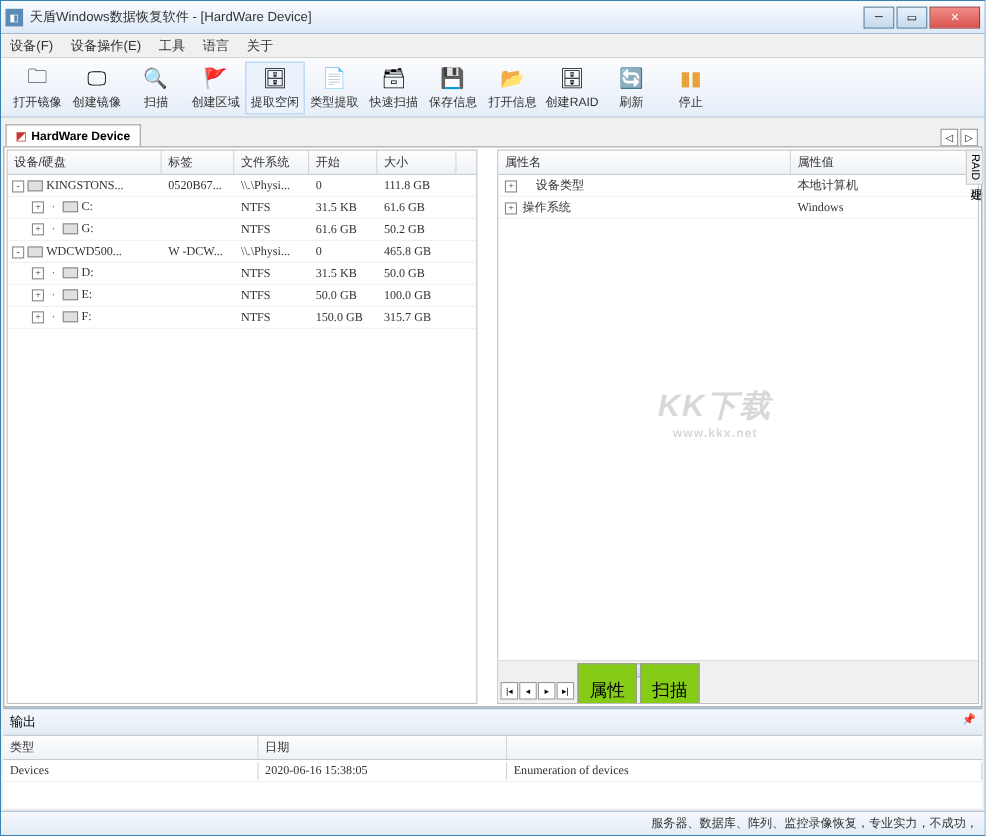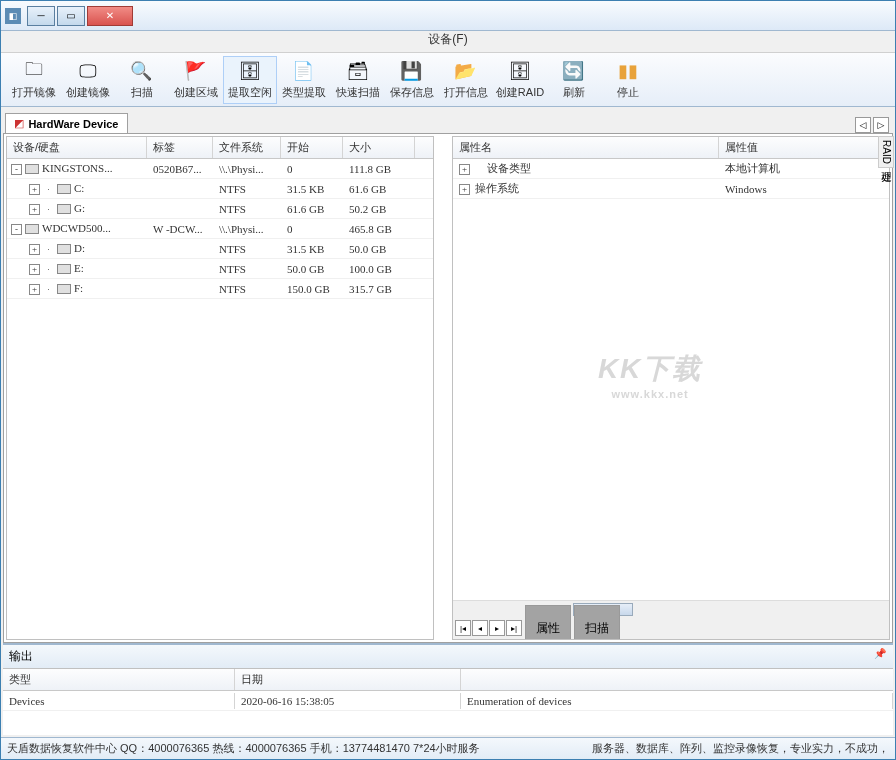--- a/index.html
+++ b/index.html
@@ -4,21 +4,21 @@
 <style>
 * { box-sizing: border-box; margin: 0; padding: 0; }
 body { font-family: "Microsoft YaHei", Tahoma, sans-serif; font-size: 12px; background: #fff; overflow: hidden; }
 .window { width: 896px; height: 760px; border: 1px solid #3c7fb1; display: flex; flex-direction: column; }
 .titlebar { background: linear-gradient(#f8fbfe, #dde9f7); height: 30px; display: flex; align-items: center; padding: 0 4px; border-bottom: 1px solid #a0b8d0; }
 .titlebar-icon { width: 16px; height: 16px; background: #5b8bb4; margin-right: 6px; display: inline-flex; align-items: center; justify-content: center; font-size: 9px; color:#fff; }
 .titlebar-text { flex: 1; font-size: 12px; color: #333; }
 .win-controls { display: flex; gap: 2px; }
 .win-btn { width: 28px; height: 20px; border: 1px solid #5a7fa0; background: linear-gradient(#e8f1fa,#c4d9ec); display: flex; align-items: center; justify-content: center; font-size: 10px; cursor: pointer; }
 .win-btn.close { background: linear-gradient(#f18c86,#d9534f); color: #fff; border-color: #a03b36; width: 46px; }
-.menubar { background: #f0f0f0; height: 22px; display: flex; align-items: center; padding: 0 8px; gap: 16px; border-bottom: 1px solid #d0d0d0; flex-direction: column; }
+.menubar { background: #f0f0f0; height: 22px; display: flex; align-items: center; padding: 0 8px; gap: 16px; border-bottom: 1px solid #d0d0d0; }
 .menu-item { cursor: pointer; color: #333; }
 .toolbar { background: linear-gradient(#fbfcfe,#e6eef8); height: 54px; display: flex; align-items: center; padding: 2px 6px; gap: 0; border-bottom: 1px solid #a0b8d0; }
 .tool-btn { display: flex; flex-direction: column; align-items: center; justify-content: center; width: 54px; height: 48px; cursor: pointer; border: 1px solid transparent; }
 .tool-btn .ico { width: 24px; height: 24px; display: flex; align-items: center; justify-content: center; font-size: 18px; }
 .tool-btn .lbl { font-size: 11px; color: #333; margin-top: 2px; }
 .tool-btn.selected { border: 1px solid #aecff7; background: #eaf3fc; }
 .content { flex: 1; display: flex; flex-direction: column; background: #f0f0f0; padding: 2px; min-height: 0; }
 .tab-row { height: 24px; display: flex; align-items: flex-end; padding-left: 2px; }
 .tab { background: #fff; border: 1px solid #a0a0a0; border-bottom: none; padding: 3px 8px; display: flex; align-items: center; gap: 4px; font-size: 11px; }
 .tab-nav { margin-left: auto; display:flex; gap:2px; padding-right:4px;}
@@ -34,38 +34,39 @@
 .grid-row { display: flex; height: 20px; align-items: center; border-bottom: 1px solid #f0f0f0; }
 .grid-row .col { padding: 2px 6px; font-size: 11px; color: #333; overflow: hidden; white-space: nowrap; text-overflow: ellipsis; font-family: Liberation Serif, serif; }
 .tree-toggle { display: inline-block; width: 11px; height: 11px; border: 1px solid #888; text-align: center; line-height: 9px; font-size: 9px; margin-right: 3px; background: #fff; cursor: pointer; }
 .drive-ico { display: inline-block; width: 14px; height: 10px; background: #e0e0e0; border: 1px solid #888; margin-right: 3px; vertical-align: middle; }
 .c-dev { width: 140px; } .c-lab { width: 66px; } .c-fs { width: 68px; } .c-start { width: 62px; } .c-size { width: 72px; }
 .c-pname { flex: 1; } .c-pval { width: 170px; }
 .hscroll { height: 17px; background: #f0f0f0; border-top:1px solid #ddd; display:flex; align-items:center; }
 .hscroll .thumb { height:13px; background: linear-gradient(#e6eef8,#c8d8eb); border:1px solid #9ab; margin-left:120px; width:60px;}
 .inner-tabs { height: 22px; display: flex; align-items: center; background: #f0f0f0; padding-left: 2px; gap:1px; }
 .inner-tabs .nav { width: 16px; height: 16px; border: 1px solid #999; display: flex; align-items: center; justify-content: center; font-size: 8px; cursor: pointer; background:#fff; }
-.inner-tabs .itab { padding: 14px 10px; border: 1px solid #999; background: #a3a3a3; font-size: 12px; cursor: pointer; margin-left:2px; }
+.inner-tabs .itab { padding: 14px 10px; border: 1px solid #999; background: #84cc16; font-size: 16px; cursor: pointer; margin-left:2px; }
 .output-section { border-top: 2px solid #a0b8d0; background: #f0f0f0; padding: 0; }
 .output-header { background: linear-gradient(#f4f8fc,#e2ecf6); padding: 3px 6px; border-bottom: 1px solid #c0c0c0; display:flex; }
 .output-header .pin { margin-left:auto; font-size:10px; }
 .output-grid .grid-header .col, .output-grid .grid-row .col { border-right: 1px solid #d4d4d4; }
 .oc1 { width: 232px; } .oc2 { width: 226px; } .oc3 { flex: 1; }
 .output-body { background: #fff; height: 44px; }
 .statusbar { height: 22px; background: linear-gradient(#f4f8fc,#e2ecf6); border-top: 1px solid #a0b8d0; display: flex; align-items: center; padding: 0 6px; font-size: 11px; color: #333; }
 .statusbar .right { margin-left: auto; }
 .watermark { position: absolute; top: 50%; left: 50%; transform: translate(-70%,-60%); color: #d8d8d8; font-size: 28px; font-style: italic; pointer-events: none; font-weight:bold; letter-spacing:2px; }
 .watermark small{ display:block; font-size:11px; text-align:center; font-style:normal; letter-spacing:1px;}
 </style>
 </head>
 <body>
 
 <div class="window">
   <div class="titlebar">
     <span class="titlebar-icon">◧</span>
+    <span class="titlebar-text">天盾Windows数据恢复软件 - [HardWare Device]</span>
     <div class="win-controls">
       <div class="win-btn">─</div>
       <div class="win-btn">▭</div>
       <div class="win-btn close">✕</div>
     </div>
   </div>
 
   <div class="menubar">
     <span class="menu-item">设备(F)</span>
     <span class="menu-item">设备操作(E)</span>
@@ -245,16 +246,15 @@
               <div class="col oc1">Devices</div>
               <div class="col oc2">2020-06-16 15:38:05</div>
               <div class="col oc3">Enumeration of devices</div>
             </div>
           </div>
       </div>
     </div>
   </div>
 
   <div class="statusbar">
-    <span>天盾数据恢复软件中心 QQ：4000076365 热线：4000076365 手机：13774481470  7*24小时服务</span>
     <span class="right">服务器、数据库、阵列、监控录像恢复，专业实力，不成功，</span>
   </div>
 </div>
 
 </body></html>

